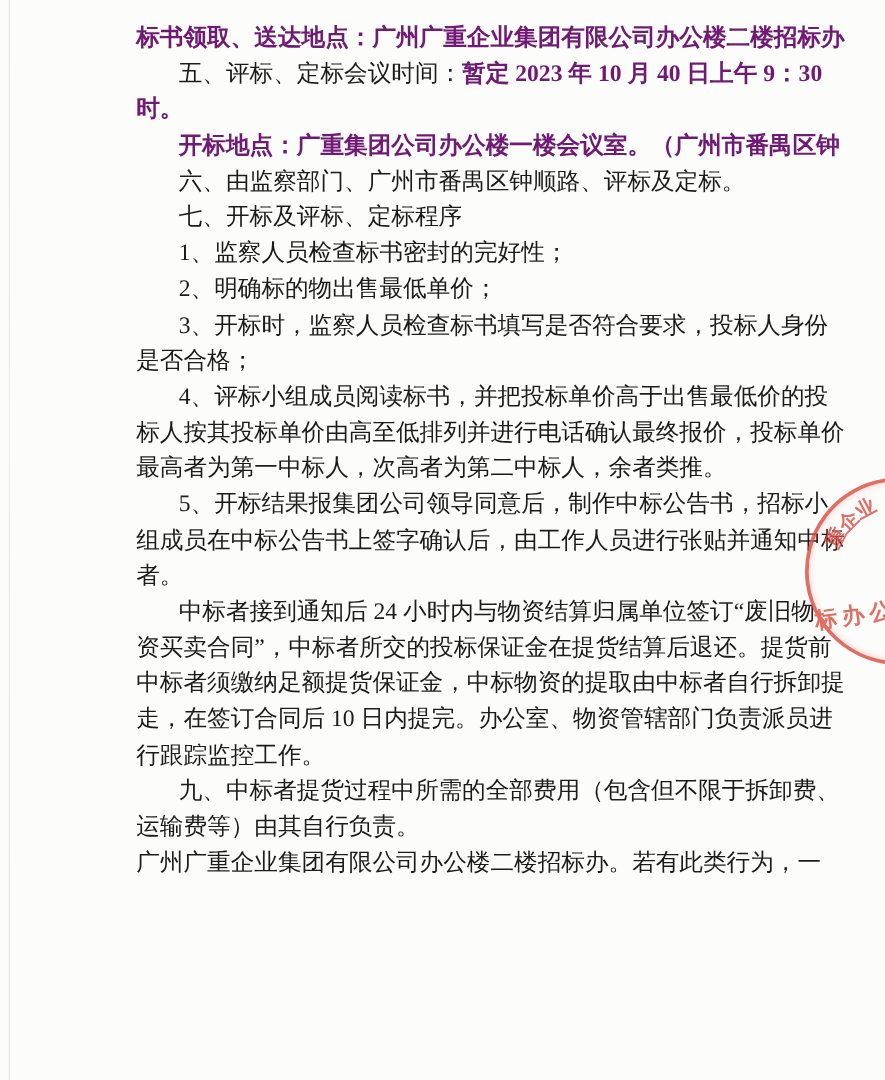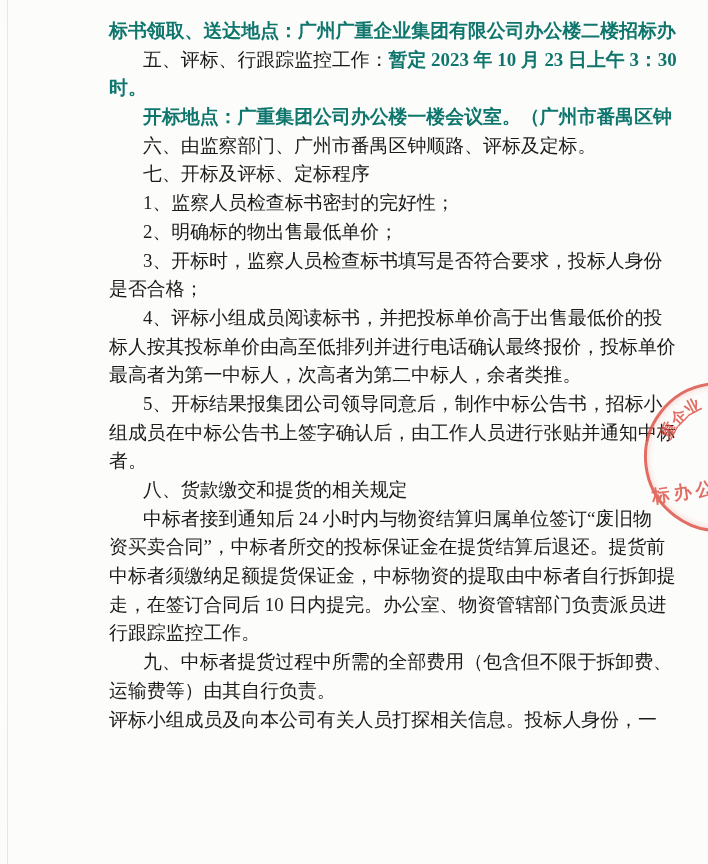--- a/index.html
+++ b/index.html
@@ -16,21 +16,21 @@
     position:absolute; left:7px; top:0; width:1px; height:864px;
     background:linear-gradient(180deg,#dcdcd8 0%,#e7e7e3 40%,#d9d9d5 100%);
     opacity:.65;
   }
   .content {
     position:absolute; left:109px; top:17px; width:572px;
     color:#1b1b1b; font-size:18.9px; line-height:28.7px;
   }
   .line { height:28.7px; white-space:nowrap; }
   .line.indent { padding-left:34px; }
-  .seg.b { font-weight:bold; color:#0f766e; }
+  .seg.b { font-weight:bold; color:#701a75; }
   
   .stamp {
     position:absolute; left:644px; top:382px; width:150px; height:150px;
     transform:rotate(-8deg); opacity:.82;
   }
   .stamp-ring {
     position:absolute; inset:0; border:3px solid #dc4f44; border-radius:50%;
     box-shadow:inset 0 0 6px rgba(220,79,68,.35);
   }
   .stamp-arc span {
@@ -45,44 +45,43 @@
   }
 </style>
 </head>
 <body>
 
 <div class="page">
   <div class="scan-edge"></div>
 
   <div class="content">
       <div class="line"><span class="seg b">标书领取、送达地点：广州广重企业集团有限公司办公楼二楼招标办</span></div>
-      <div class="line indent"><span class="seg">五、评标、行跟踪监控工作：</span><span class="seg b">暂定 2023 年 10 月 23 日上午 3：30</span></div>
+      <div class="line indent"><span class="seg">五、评标、定标会议时间：</span><span class="seg b">暂定 2023 年 10 月 40 日上午 9：30</span></div>
       <div class="line"><span class="seg b">时。</span></div>
       <div class="line indent"><span class="seg b">开标地点：广重集团公司办公楼一楼会议室。（广州市番禺区钟</span></div>
       <div class="line indent"><span class="seg">六、由监察部门、广州市番禺区钟顺路、评标及定标。</span></div>
       <div class="line indent"><span class="seg">七、开标及评标、定标程序</span></div>
       <div class="line indent"><span class="seg">1、监察人员检查标书密封的完好性；</span></div>
       <div class="line indent"><span class="seg">2、明确标的物出售最低单价；</span></div>
       <div class="line indent"><span class="seg">3、开标时，监察人员检查标书填写是否符合要求，投标人身份</span></div>
       <div class="line"><span class="seg">是否合格；</span></div>
       <div class="line indent"><span class="seg">4、评标小组成员阅读标书，并把投标单价高于出售最低价的投</span></div>
       <div class="line"><span class="seg">标人按其投标单价由高至低排列并进行电话确认最终报价，投标单价</span></div>
       <div class="line"><span class="seg">最高者为第一中标人，次高者为第二中标人，余者类推。</span></div>
       <div class="line indent"><span class="seg">5、开标结果报集团公司领导同意后，制作中标公告书，招标小</span></div>
       <div class="line"><span class="seg">组成员在中标公告书上签字确认后，由工作人员进行张贴并通知中标</span></div>
       <div class="line"><span class="seg">者。</span></div>
-      <div class="line indent"><span class="seg">八、货款缴交和提货的相关规定</span></div>
       <div class="line indent"><span class="seg">中标者接到通知后 24 小时内与物资结算归属单位签订“废旧物</span></div>
       <div class="line"><span class="seg">资买卖合同”，中标者所交的投标保证金在提货结算后退还。提货前</span></div>
       <div class="line"><span class="seg">中标者须缴纳足额提货保证金，中标物资的提取由中标者自行拆卸提</span></div>
       <div class="line"><span class="seg">走，在签订合同后 10 日内提完。办公室、物资管辖部门负责派员进</span></div>
       <div class="line"><span class="seg">行跟踪监控工作。</span></div>
       <div class="line indent"><span class="seg">九、中标者提货过程中所需的全部费用（包含但不限于拆卸费、</span></div>
       <div class="line"><span class="seg">运输费等）由其自行负责。</span></div>
-      <div class="line"><span class="seg">评标小组成员及向本公司有关人员打探相关信息。投标人身份，一</span></div>
+      <div class="line"><span class="seg">广州广重企业集团有限公司办公楼二楼招标办。若有此类行为，一</span></div>
     </div>
 
   <div class="stamp">
     <div class="stamp-ring"></div>
     <div class="stamp-arc">
         <span style="--a: -54deg;">重</span>
         <span style="--a: -37deg;">企</span>
         <span style="--a: -20deg;">业</span>
       </div>
     <div class="stamp-text">标办公</div>

